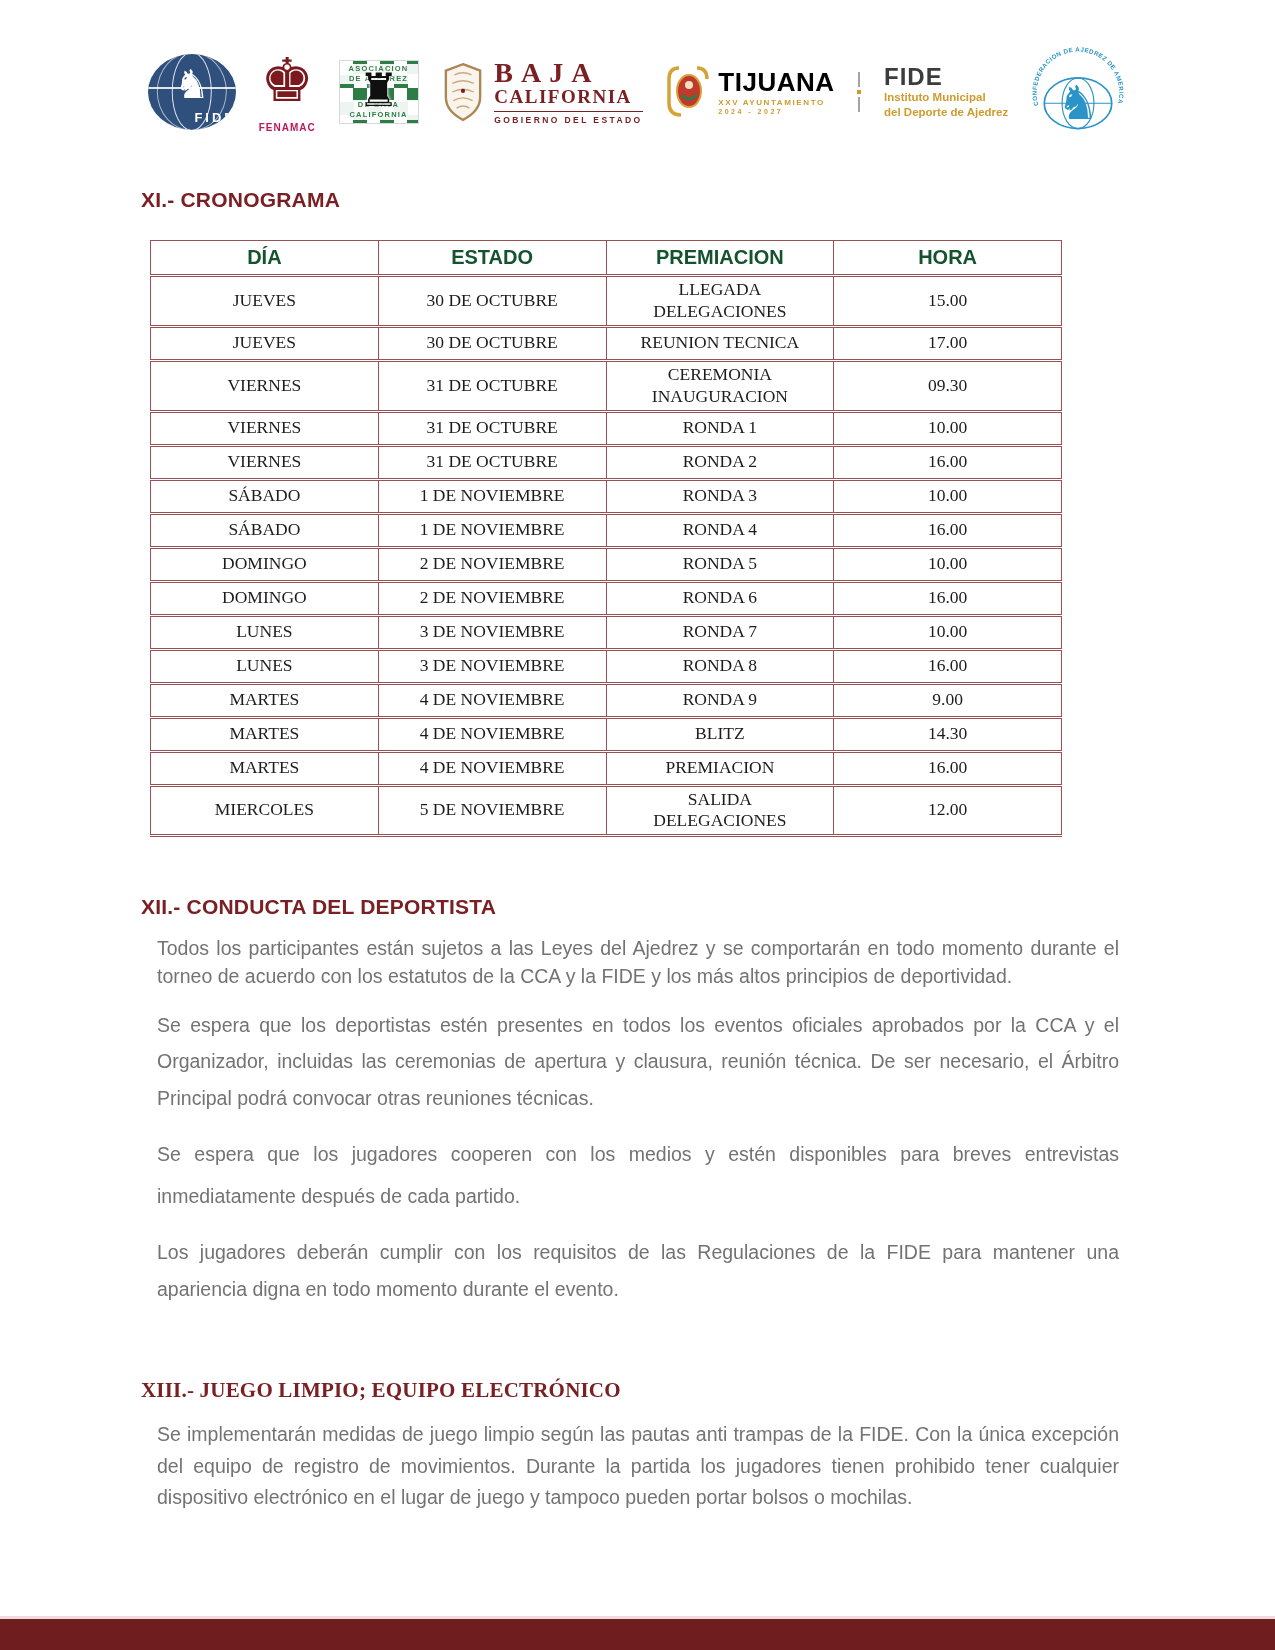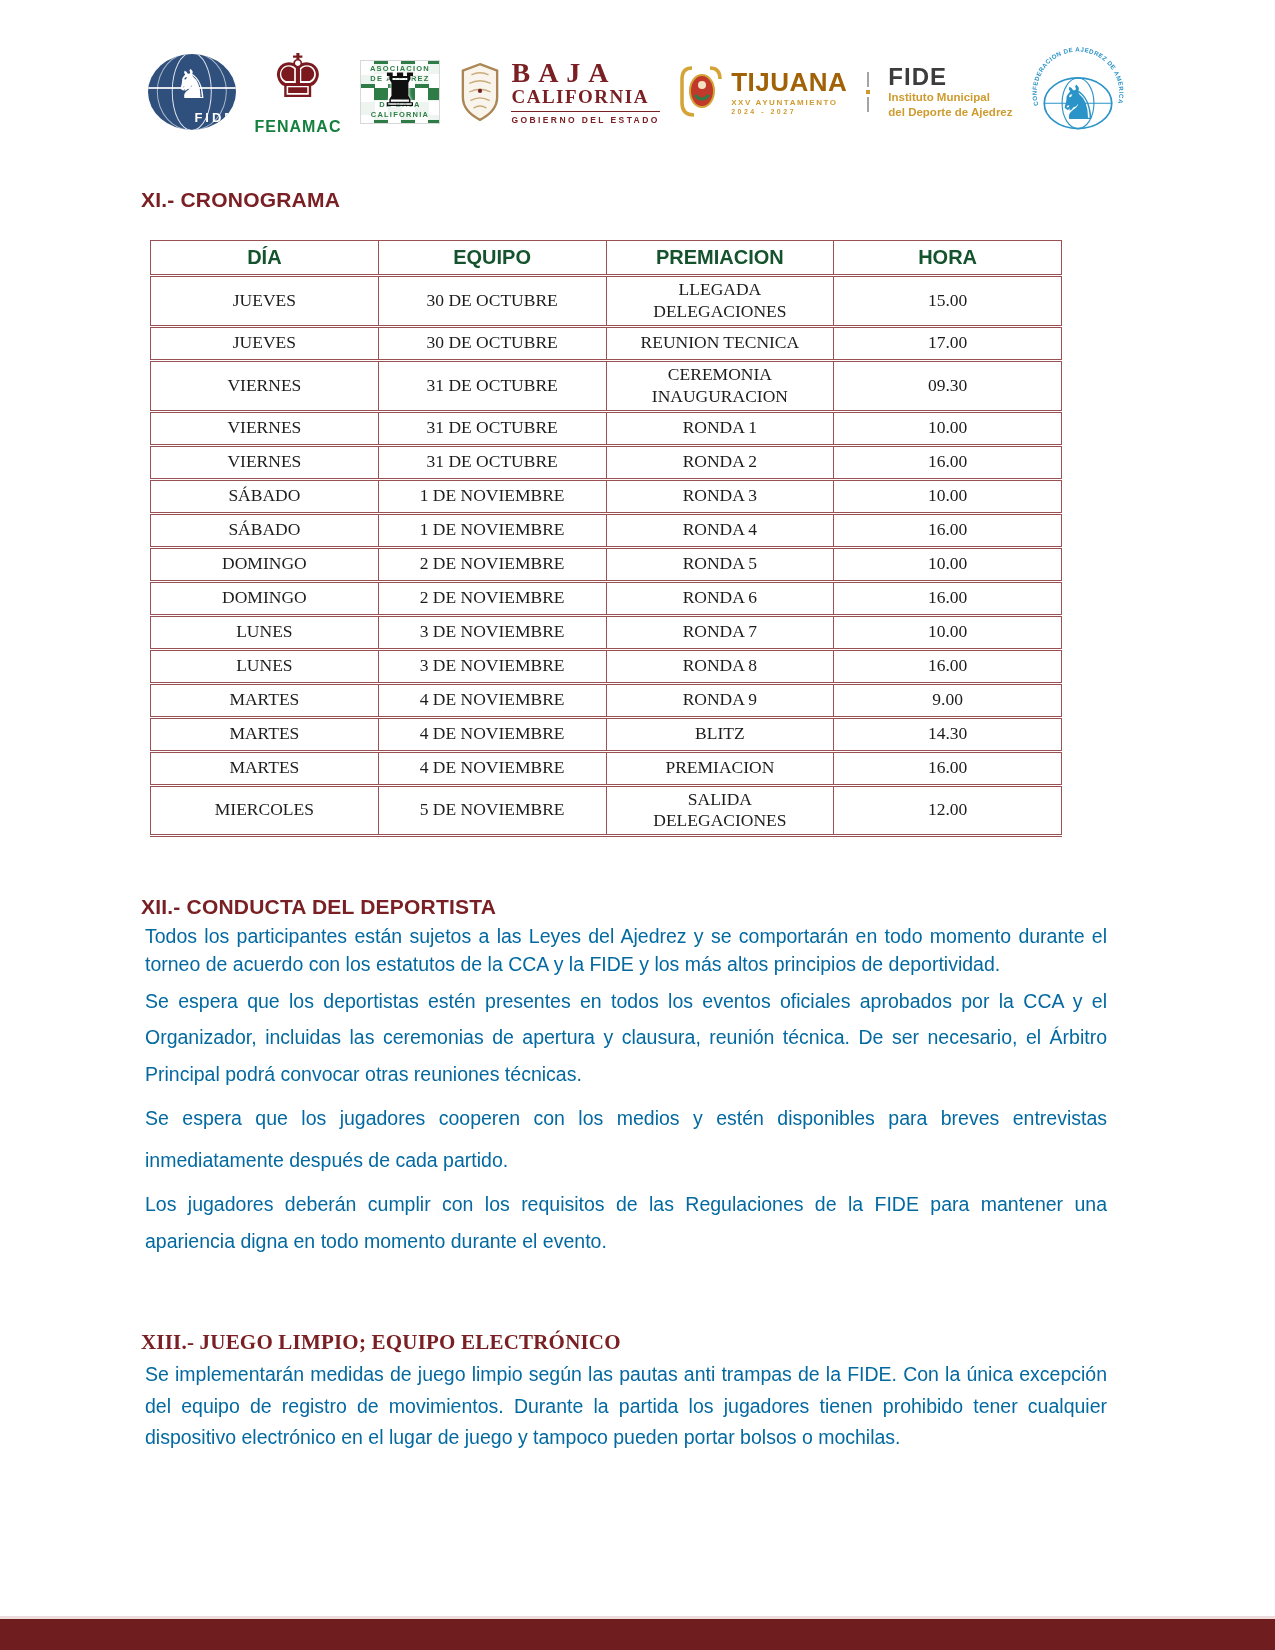--- a/index.html
+++ b/index.html
@@ -20,21 +20,21 @@
   .fide-equator{position:absolute;left:0;top:44%;width:100%;height:1.5px;background:rgba(255,255,255,.85);}
   .chess{font-family:"DejaVu Sans",sans-serif;}
   .fide-knight{position:absolute;left:50%;top:40%;transform:translate(-50%,-50%);
        font-size:40px;color:#fff;z-index:2;}
   .fide-label{position:absolute;left:0;right:0;bottom:5px;text-align:right;color:#fff;
        font-weight:bold;font-size:13px;letter-spacing:3px;z-index:2;}
 
   
   .logo-fenamac{text-align:center;}
   .fen-king{font-size:60px;color:#7a1a1f;line-height:.95;display:block;}
-  .fen-label{font-size:16px;font-weight:bold;color:#15803d;letter-spacing:1px;margin-top:13px;}
+  .fen-label{font-size:10px;font-weight:bold;color:#be185d;letter-spacing:1px;margin-top:13px;}
 
   
   .logo-asoc{position:relative;width:80px;height:64px;
        background-image:conic-gradient(#2e7d46 0 25%, #fff 0 50%, #2e7d46 0 75%, #fff 0);
        background-size:27px 27px;border:1px solid #d8d8d8;box-sizing:border-box;}
   .asoc-line{position:absolute;left:0;right:0;background:rgba(255,255,255,.92);color:#2e7d46;
        font-size:7.5px;font-weight:bold;text-align:center;letter-spacing:1.2px;line-height:10px;}
   .asoc-t1{top:3px;} .asoc-t2{top:13px;} .asoc-b1{bottom:13px;} .asoc-b2{bottom:3px;}
   .asoc-rook{position:absolute;left:50%;top:50%;transform:translate(-50%,-54%);
        font-size:46px;color:#101010;text-shadow:0 0 3px #fff,0 0 3px #fff;z-index:1;}
@@ -42,21 +42,21 @@
   
   .logo-baja{display:flex;align-items:center;gap:9px;}
   .baja-text{font-family:"Liberation Serif",serif;color:#7a2024;}
   .baja-l1{font-weight:bold;font-size:28px;letter-spacing:8px;line-height:1;}
   .baja-l2{font-weight:bold;font-size:19px;letter-spacing:1.5px;line-height:1.1;}
   .baja-sub{margin-top:4px;border-top:1.5px solid #7a2024;padding-top:3px;
        font-family:"Liberation Sans",sans-serif;font-size:8.5px;font-weight:bold;letter-spacing:2.4px;}
 
   
   .logo-tijuana{display:flex;align-items:center;gap:7px;}
-  .tij-name{font-size:26px;font-weight:800;color:#a16207;letter-spacing:.5px;line-height:1;}
+  .tij-name{font-size:26px;font-weight:800;color:#000000;letter-spacing:.5px;line-height:1;}
   .tij-sub{font-size:8px;font-weight:bold;color:#cf9b2f;letter-spacing:1.6px;margin-top:3px;}
   .tij-years{font-size:7px;font-weight:bold;color:#cf9b2f;letter-spacing:2.5px;margin-top:1px;}
 
   
   .hdr-divider{display:flex;flex-direction:column;align-items:center;gap:3px;}
   .hdr-divider .seg{width:2px;height:15px;background:#a4a4a4;}
   .hdr-divider .dot{width:4px;height:4px;background:#cf9b2f;}
 
   
   .imdet-name{font-size:24px;font-weight:800;color:#3c3c3c;letter-spacing:1px;line-height:1;}
@@ -76,21 +76,21 @@
   table.crono{border-collapse:collapse;width:912px;margin:28px 0 0 9px;table-layout:fixed;}
   table.crono{border:1.5px solid #9a5153;}
   table.crono th{color:#14532d;font-weight:bold;font-size:20px;text-align:center;
        padding:5px 4px;border-right:1px solid #9a5153;font-family:"Liberation Sans",sans-serif;}
   table.crono td{font-family:"Liberation Serif",serif;font-size:17.5px;color:#1c1c1c;
        text-align:center;padding:2px 4px;border-right:1px solid #9a5153;
        white-space:pre-line;line-height:1.25;height:27px;}
   table.crono tr{border-bottom:3px double #9a5153;}
 
   
-  .content p{width:962px;margin:4px;text-align:justify;font-size:19.5px;color:#0369a1;}
+  .content p{width:962px;margin:16px;text-align:justify;font-size:19.5px;color:#737373;}
   .p1{margin-top:12px;line-height:1.42;}
   .p2{margin-top:30px;line-height:1.88;}
   .p3{margin-top:34px;line-height:2.2;}
   .p4{margin-top:30px;line-height:1.9;}
   .p5{margin-top:10px;line-height:1.6;}
 
   
   .footer-bar{position:absolute;left:0;right:0;bottom:0;height:31px;background:#701d20;
        border-top:3px solid #eedcdc;}
 </style>
@@ -176,21 +176,21 @@
   </div>
 
   <div class="content">
 
     <div class="sec-title title-xi">XI.- CRONOGRAMA</div>
 
     <table class="crono">
       <thead>
           <tr>
             <th>DÍA</th>
-            <th>EQUIPO</th>
+            <th>ESTADO</th>
             <th>PREMIACION</th>
             <th>HORA</th>
           </tr>
         </thead>
       <tbody>
           <tr>
             <td>JUEVES</td>
             <td>30 DE OCTUBRE</td>
             <td>LLEGADA
 DELEGACIONES</td>

